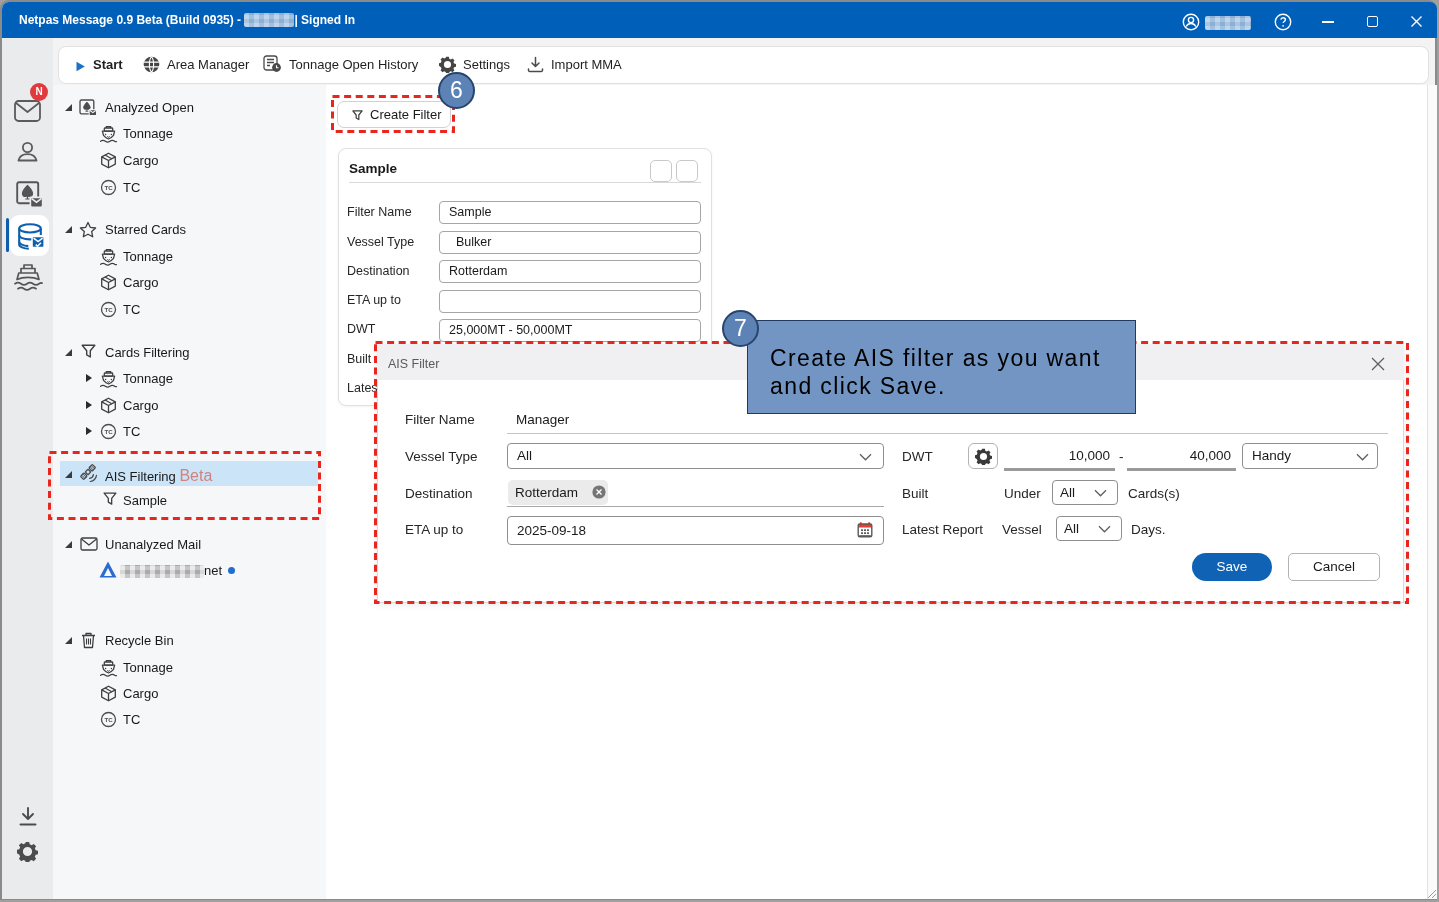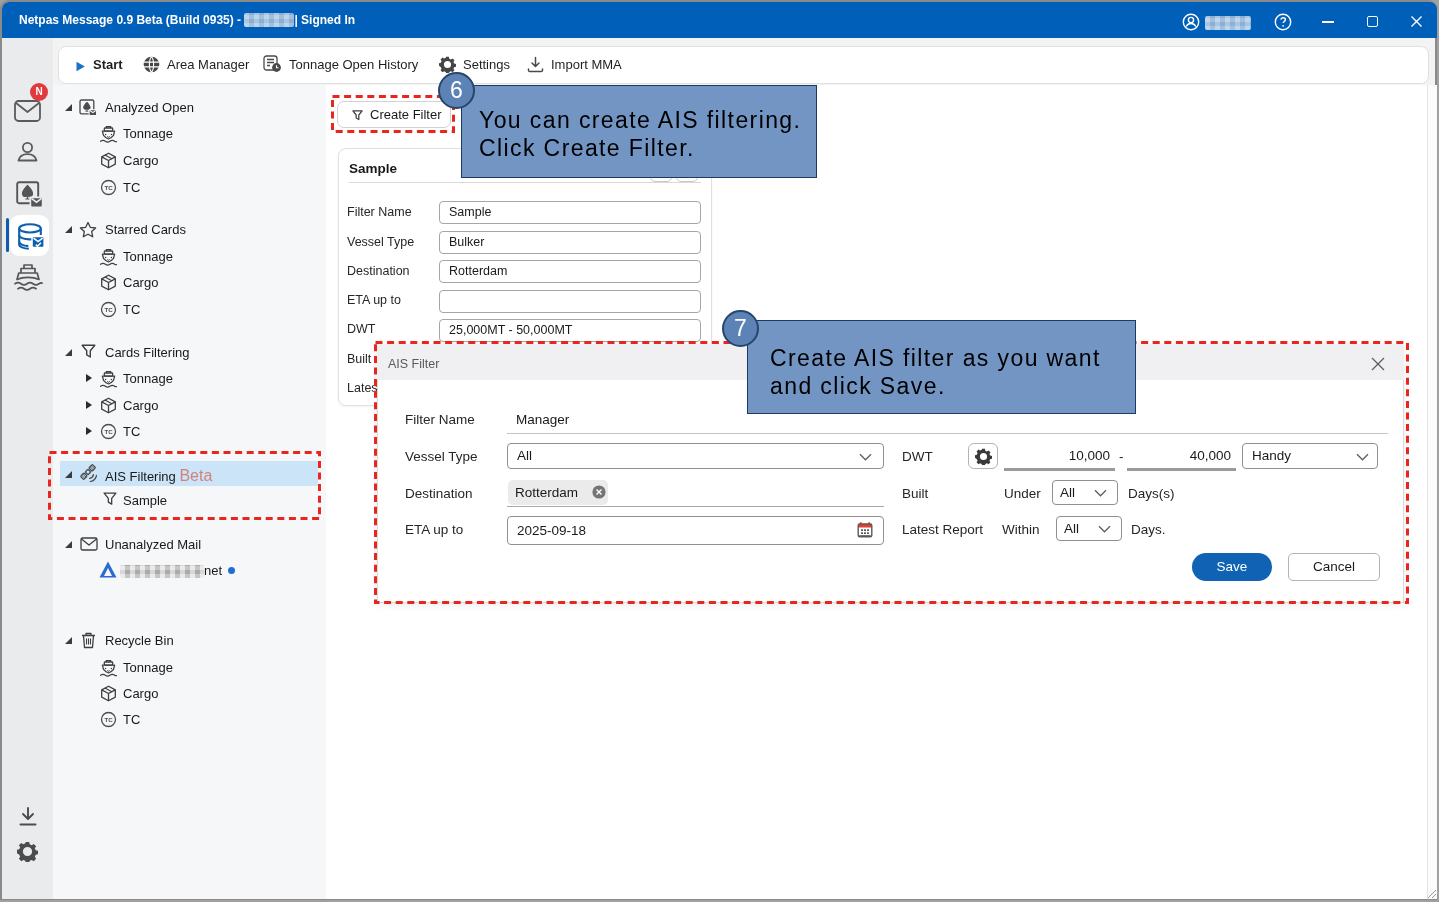--- a/index.html
+++ b/index.html
@@ -308,21 +308,21 @@
   </div>
 
   <div class="abs" style="left:338px;top:148px;width:374px;height:258px;background:#fff;border:1px solid #e0e0e0;border-radius:8px;box-sizing:border-box;box-shadow:0 1px 3px rgba(0,0,0,.05)"></div>
   <div class="abs" style="left:349px;top:161px;font-size:13.5px;font-weight:bold;color:#1a1a1a">Sample</div>
   <div class="abs" style="left:349px;top:182px;width:352px;height:1px;background:#d9d9d9"></div>
   <div class="abs" style="left:650px;top:160px;width:22px;height:22px;border:1px solid #c9c9c9;border-radius:5px;box-sizing:border-box"></div>
   <div class="abs" style="left:676px;top:160px;width:22px;height:22px;border:1px solid #c9c9c9;border-radius:5px;box-sizing:border-box"></div>
   <div class="abs" style="left:347px;top:205px;font-size:12.5px;color:#262626">Filter Name</div>
   <div class="inp" style="left:439px;top:201px;width:262px;height:23px;line-height:21px;padding-left:9px">Sample</div>
   <div class="abs" style="left:347px;top:235px;font-size:12.5px;color:#262626">Vessel Type</div>
-  <div class="inp" style="left:439px;top:230.5px;width:262px;height:23px;line-height:21px;padding-left:9px">Bulker</div>
+  <div class="inp" style="left:439px;top:230.5px;width:262px;height:23px;line-height:21px;padding-left:16px">Bulker</div>
   <div class="abs" style="left:347px;top:264px;font-size:12.5px;color:#262626">Destination</div>
   <div class="inp" style="left:439px;top:260px;width:262px;height:23px;line-height:21px;padding-left:9px">Rotterdam</div>
   <div class="abs" style="left:347px;top:293px;font-size:12.5px;color:#262626">ETA up to</div>
   <div class="inp" style="left:439px;top:289.5px;width:262px;height:23px"></div>
   <div class="abs" style="left:347px;top:322px;font-size:12.5px;color:#262626">DWT</div>
   <div class="inp" style="left:439px;top:319px;width:262px;height:23px;line-height:21px;padding-left:9px">25,000MT - 50,000MT</div>
   <div class="abs" style="left:347px;top:352px;font-size:12.5px;color:#262626">Built</div>
   <div class="abs" style="left:347px;top:381px;font-size:12.5px;color:#262626">Latest R</div>
 
   <div class="abs" style="left:337px;top:101px;width:114px;height:27px;background:#fff;border:1px solid #d2d2d2;border-radius:7px;box-sizing:border-box">
@@ -373,57 +373,56 @@
         <path d="M4.5 4.5 L9.5 9.5 M9.5 4.5 L4.5 9.5" stroke="#fff" stroke-width="1.4"></path>
       </svg>
   </div>
   <div class="abs" style="left:507px;top:506px;width:377px;height:1px;background:#a9a9a9"></div>
   <div class="dlglbl" style="left:902px;top:486px">Built</div>
   <div class="dlglbl" style="left:1004px;top:486px">Under</div>
   <div class="inp" style="left:1052px;top:480px;width:66px;height:25px;line-height:23px;padding-left:7px;border-color:#8f8f8f;font-size:13.5px">All</div>
   <svg class="abs" style="left:1094px;top:489px" width="13" height="8" viewBox="0 0 13 8" fill="none" stroke="#5f5f5f" stroke-width="1.3">
       <path d="M1 1.2 L6.5 6.8 L12 1.2"></path>
     </svg>
-  <div class="dlglbl" style="left:1128px;top:486px">Days(s)</div>
+  <div class="dlglbl" style="left:1128px;top:486px">Cards(s)</div>
 
   <div class="dlglbl" style="left:405px;top:522px">ETA up to</div>
   <div class="inp" style="left:507px;top:516px;width:377px;height:29px;line-height:27px;padding-left:9px;border-color:#8f8f8f;font-size:13.5px">2025-09-18</div>
   <svg class="abs" style="left:856px;top:521px" width="18" height="17" viewBox="0 0 18 17" fill="none">
       <path d="M4.8 1.2 V4 M13.2 1.2 V4" stroke="#ee3b30" stroke-width="1.8"></path>
       <path d="M2.2 4.6 A1.6 1.6 0 0 1 3.8 3 H14.2 A1.6 1.6 0 0 1 15.8 4.6 V6.4 H2.2 Z" fill="#ee3b30"></path>
       <rect x="2.2" y="3" width="13.6" height="12.8" rx="1.6" stroke="#5a5a5a" stroke-width="1.4"></rect>
       <path d="M3.2 15 H14.8" stroke="#5a5a5a" stroke-width="1.7"></path>
       <g fill="#5a5a5a">
         <rect x="5" y="8.3" width="2" height="1.7"></rect>
         <rect x="8" y="8.3" width="2" height="1.7"></rect>
         <rect x="11" y="8.3" width="2" height="1.7"></rect>
         <rect x="5" y="11.3" width="2" height="1.7"></rect>
         <rect x="8" y="11.3" width="2" height="1.7"></rect>
         <rect x="11" y="11.3" width="2" height="1.7"></rect>
       </g>
     </svg>
   <div class="dlglbl" style="left:902px;top:522px">Latest Report</div>
-  <div class="dlglbl" style="left:1002px;top:522px">Within</div>
+  <div class="dlglbl" style="left:1002px;top:522px">Vessel</div>
   <div class="inp" style="left:1056px;top:516px;width:66px;height:25px;line-height:23px;padding-left:7px;border-color:#8f8f8f;font-size:13.5px">All</div>
   <svg class="abs" style="left:1098px;top:525px" width="13" height="8" viewBox="0 0 13 8" fill="none" stroke="#5f5f5f" stroke-width="1.3">
       <path d="M1 1.2 L6.5 6.8 L12 1.2"></path>
     </svg>
   <div class="dlglbl" style="left:1131px;top:522px">Days.</div>
 
   <div class="abs" style="left:1192px;top:553px;width:80px;height:28px;background:#1062b4;border-radius:14px;color:#fff;font-size:13.5px;text-align:center;line-height:28px">Save</div>
   <div class="abs" style="left:1288px;top:553px;width:92px;height:28px;background:#fff;border:1px solid #b3b3b3;border-radius:5px;box-sizing:border-box;color:#1a1a1a;font-size:13.5px;text-align:center;line-height:26px">Cancel</div>
 
   <svg class="abs" style="left:374px;top:341px" width="1035" height="263">
       <rect x="1.5" y="1.5" width="1032" height="260" fill="none" stroke="#e8261d" stroke-width="3" stroke-dasharray="7 4.6"></rect>
     </svg>
   <svg class="abs" style="left:48px;top:451px" width="273" height="69">
       <rect x="1.5" y="1.5" width="270" height="66" fill="none" stroke="#e8261d" stroke-width="3" stroke-dasharray="7 4.6"></rect>
     </svg>
 
-  <div class="tooltip" style="left:461px;top:85px;width:356px;height:93px;padding:20px 0 0 17px">You can create AIS filtering.<br>Click Create Filter.</div>
   <div class="numcirc" style="left:438px;top:72px">6</div>
   <div class="tooltip" style="left:747px;top:320px;width:389px;height:94px;padding:23px 0 0 22px">Create AIS filter as you want<br>and click Save.</div>
   <div class="numcirc" style="left:722px;top:310px">7</div>
 
   <svg class="abs" style="left:1426px;top:888px" width="11" height="11" viewBox="0 0 11 11" stroke="#9a9a9a" stroke-width="1">
       <path d="M10 2 L2 10 M10 6 L6 10"></path>
     </svg>
 </div>
 
 </body></html>

